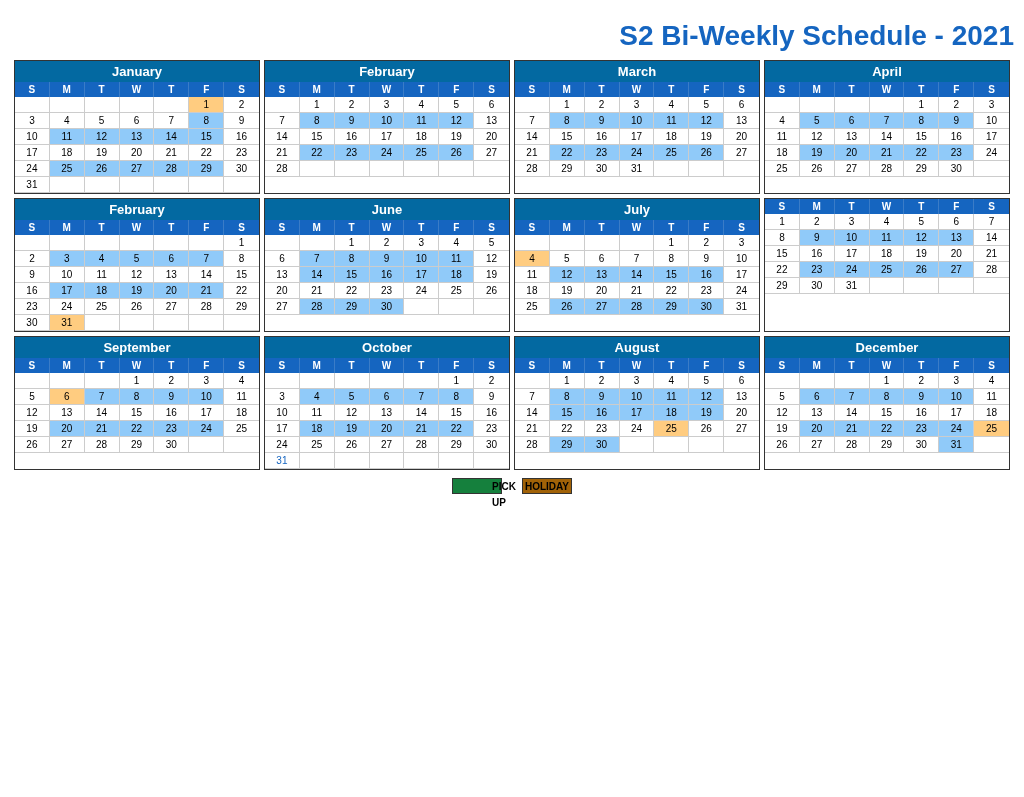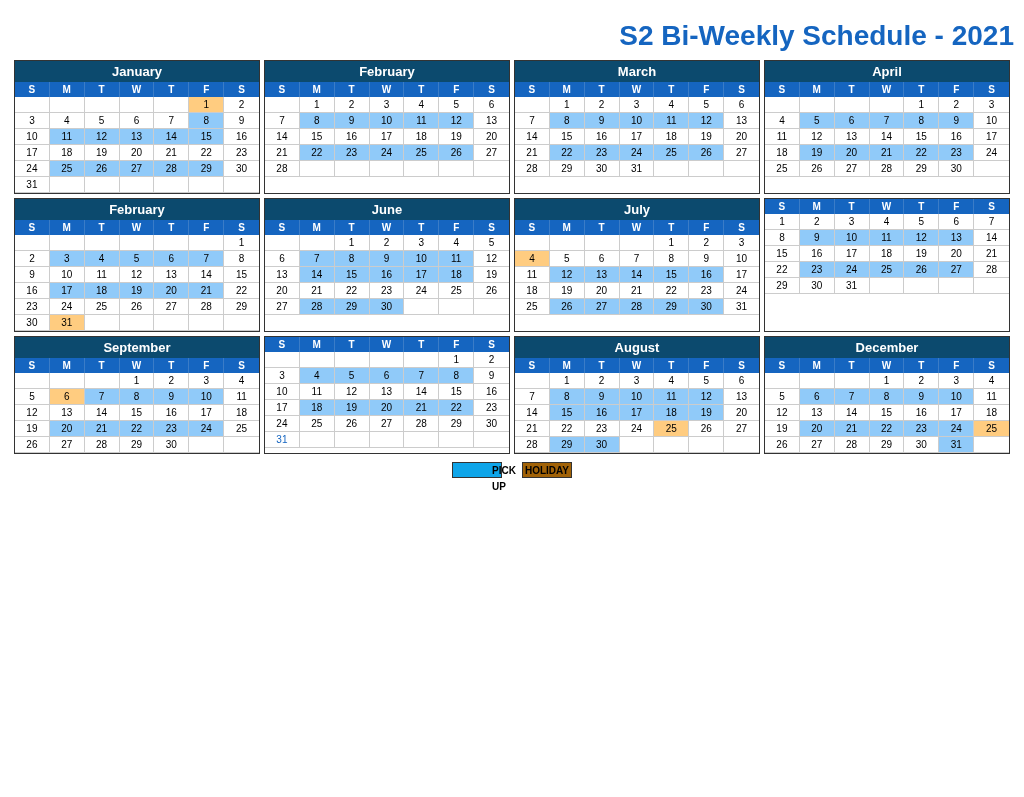--- a/index.html
+++ b/index.html
@@ -20,21 +20,21 @@
     .calendars-grid {
       display: grid;
       grid-template-columns: repeat(4, 1fr);
       gap: 4px;
       padding: 0 4px;
     }
     .month-block {
       border: 1px solid #333;
     }
     .month-header {
-      background: #0c4a6e;
+      background: #0369a1;
       color: white;
       text-align: center;
       font-weight: bold;
       font-size: 13px;
       padding: 3px 0;
     }
     .day-headers {
       display: grid;
       grid-template-columns: repeat(7, 1fr);
       background: #1565C0;
@@ -82,21 +82,21 @@
     .legend-box {
       width: 50px;
       height: 16px;
       border: 1px solid #333;
       display: inline-block;
       text-align: center;
       font-size: 10px;
       line-height: 16px;
       font-weight: bold;
     }
-    .legend-box.pickup { background: #0ea5e9; padding-left: 39px; }
+    .legend-box.pickup { background: #15803d; padding-left: 39px; }
     .legend-box.holiday { background: #a16207; }
   </style>
 </head>
 <body>
 
 <h1>S2 Bi-Weekly Schedule - 2021</h1>
 
 <div class="calendars-grid">
 <div class="month-block">
       <div class="month-header">January</div>
@@ -546,20 +546,21 @@
         <div class="day-cell">26</div>
         <div class="day-cell">27</div>
         <div class="day-cell">28</div>
         <div class="day-cell">29</div>
         <div class="day-cell">30</div>
         <div class="day-cell empty"></div>
         <div class="day-cell empty"></div>
       </div>
     </div>
     <div class="month-block">
+      <div class="month-header">October</div>
       <div class="day-headers">
         <div class="day-header">S</div>
         <div class="day-header">M</div>
         <div class="day-header">T</div>
         <div class="day-header">W</div>
         <div class="day-header">T</div>
         <div class="day-header">F</div>
         <div class="day-header">S</div>
       </div>
       <div class="days-grid">

